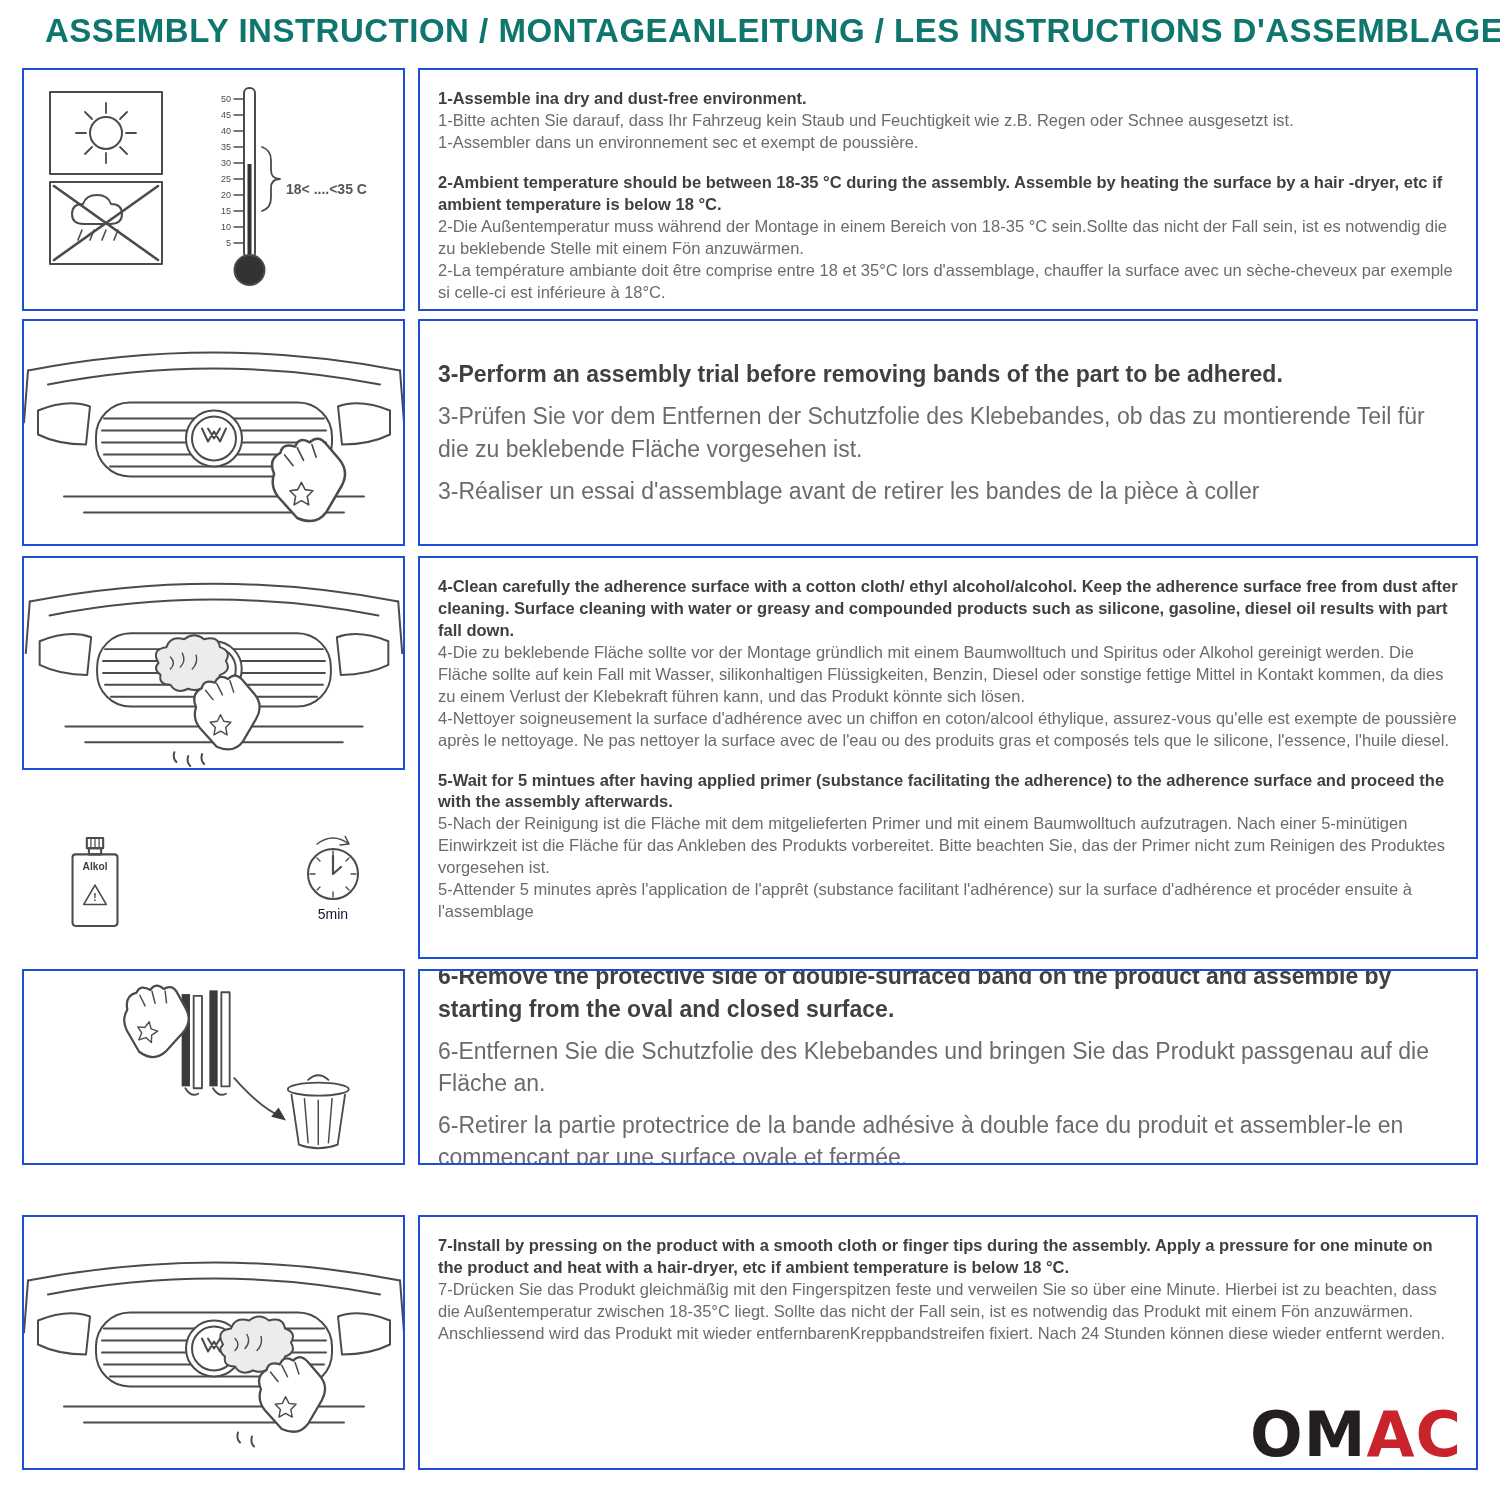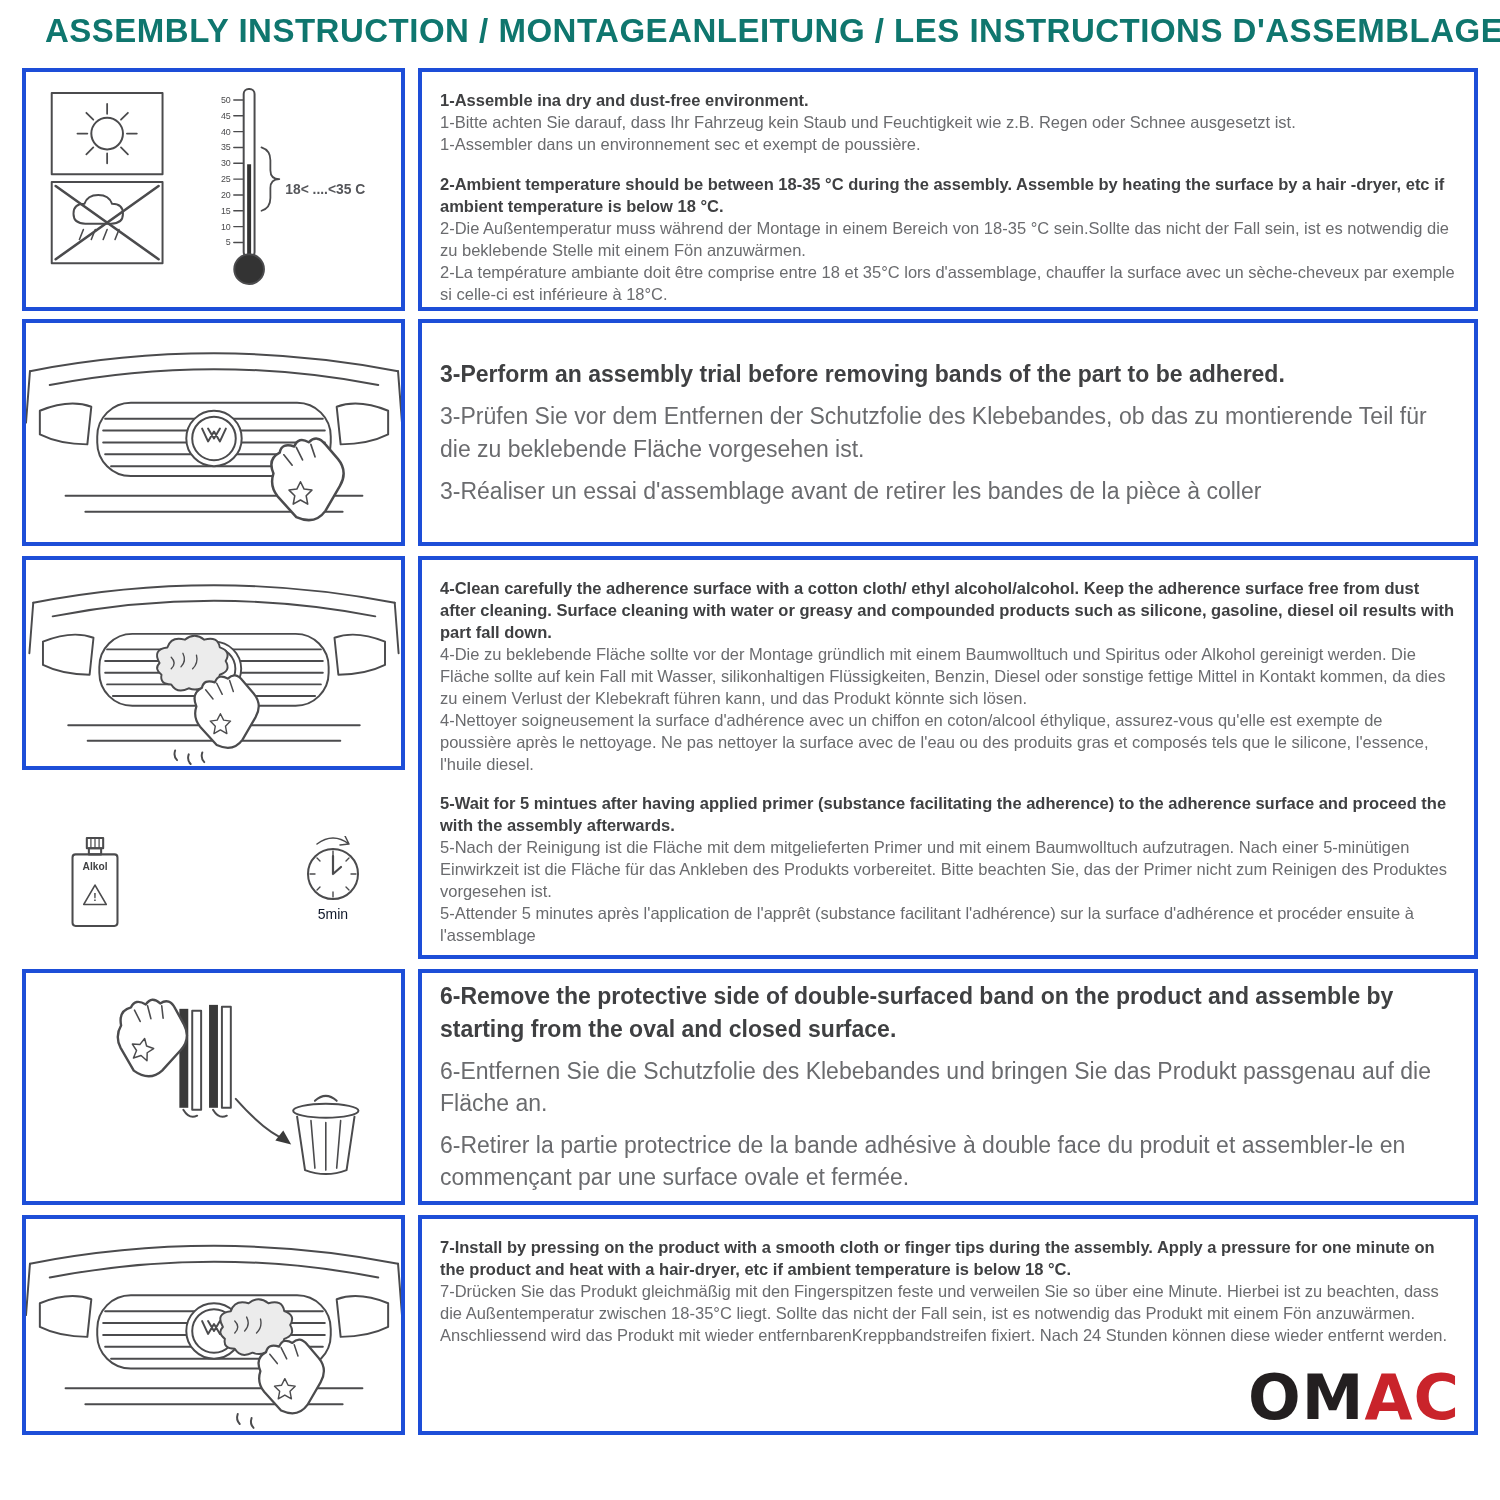--- a/index.html
+++ b/index.html
@@ -9,24 +9,24 @@
   }
   .title {
     position:absolute; top:12px; left:45px; right:30px; margin:0;
     font-size:33px; font-weight:800; letter-spacing:.5px; color:#0f766e;
     white-space:nowrap;
   }
   .row { position:absolute; left:22px; right:22px; display:flex; align-items:stretch; gap:13px; }
   #row1 { top:68px;  height:243px; }
   #row2 { top:319px; height:227px; }
   #row3 { top:556px; height:403px; }
-  #row4 { top:969px; height:236px; }
-  #row5 { top:1215px; height:220px;justify-content:flex-end; }
-
-  .box { border:4px solid #1d4ed8; background:#fff; box-sizing:border-box; }
+  #row4 { top:969px; height:196px; }
+  #row5 { top:1215px; height:255px;justify-content:flex-end; }
+
+  .box { border:2px solid #1d4ed8; background:#fff; box-sizing:border-box; }
   .ill-col { flex:0 0 383px; width:383px; display:flex; flex-direction:column; }
   .ill-box { flex:1; display:flex; align-items:center; justify-content:center; overflow:hidden; }
   .ill-box svg { width:100%; height:100%; }
 
   .txt-box { flex:1; padding:18px 18px; color:#6a6b6e; overflow:hidden; position:relative; }
   .v-center { display:flex; flex-direction:column; justify-content:center;gap:10px; }
 
   .txt-box p { margin:0; }
   .t-sm p { font-size:16.5px; line-height:1.33; }
   .t-lg p { font-size:23px;  line-height:1.40; }

